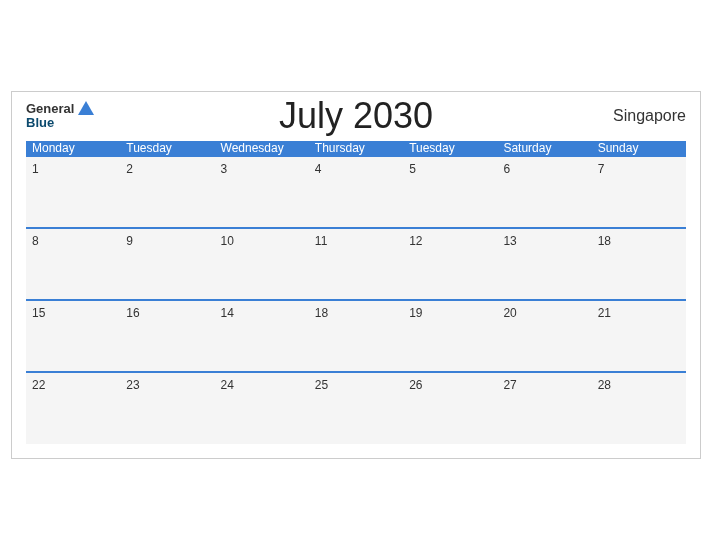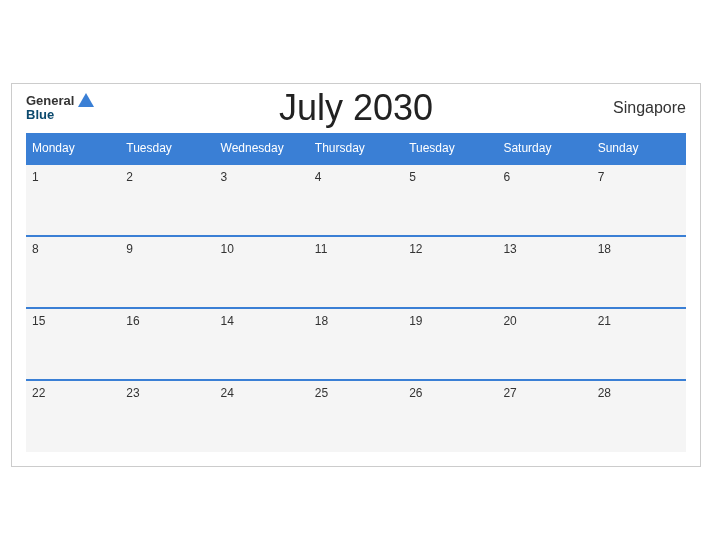--- a/index.html
+++ b/index.html
@@ -69,21 +69,21 @@
     }
     .calendar-grid {
       width: 100%;
       border-collapse: collapse;
     }
     .calendar-grid thead tr th {
       background: #3a7fd5;
       color: #fff;
       font-size: 12px;
       font-weight: normal;
-      padding: 8px 6px;
+      padding: 0 6px;
       text-align: left;
       border: none;
     }
     .calendar-grid tbody tr {
       border-top: 2px solid #3a7fd5;
     }
     .calendar-grid tbody tr td {
       width: calc(100% / 7);
       height: 72px;
       vertical-align: top;

